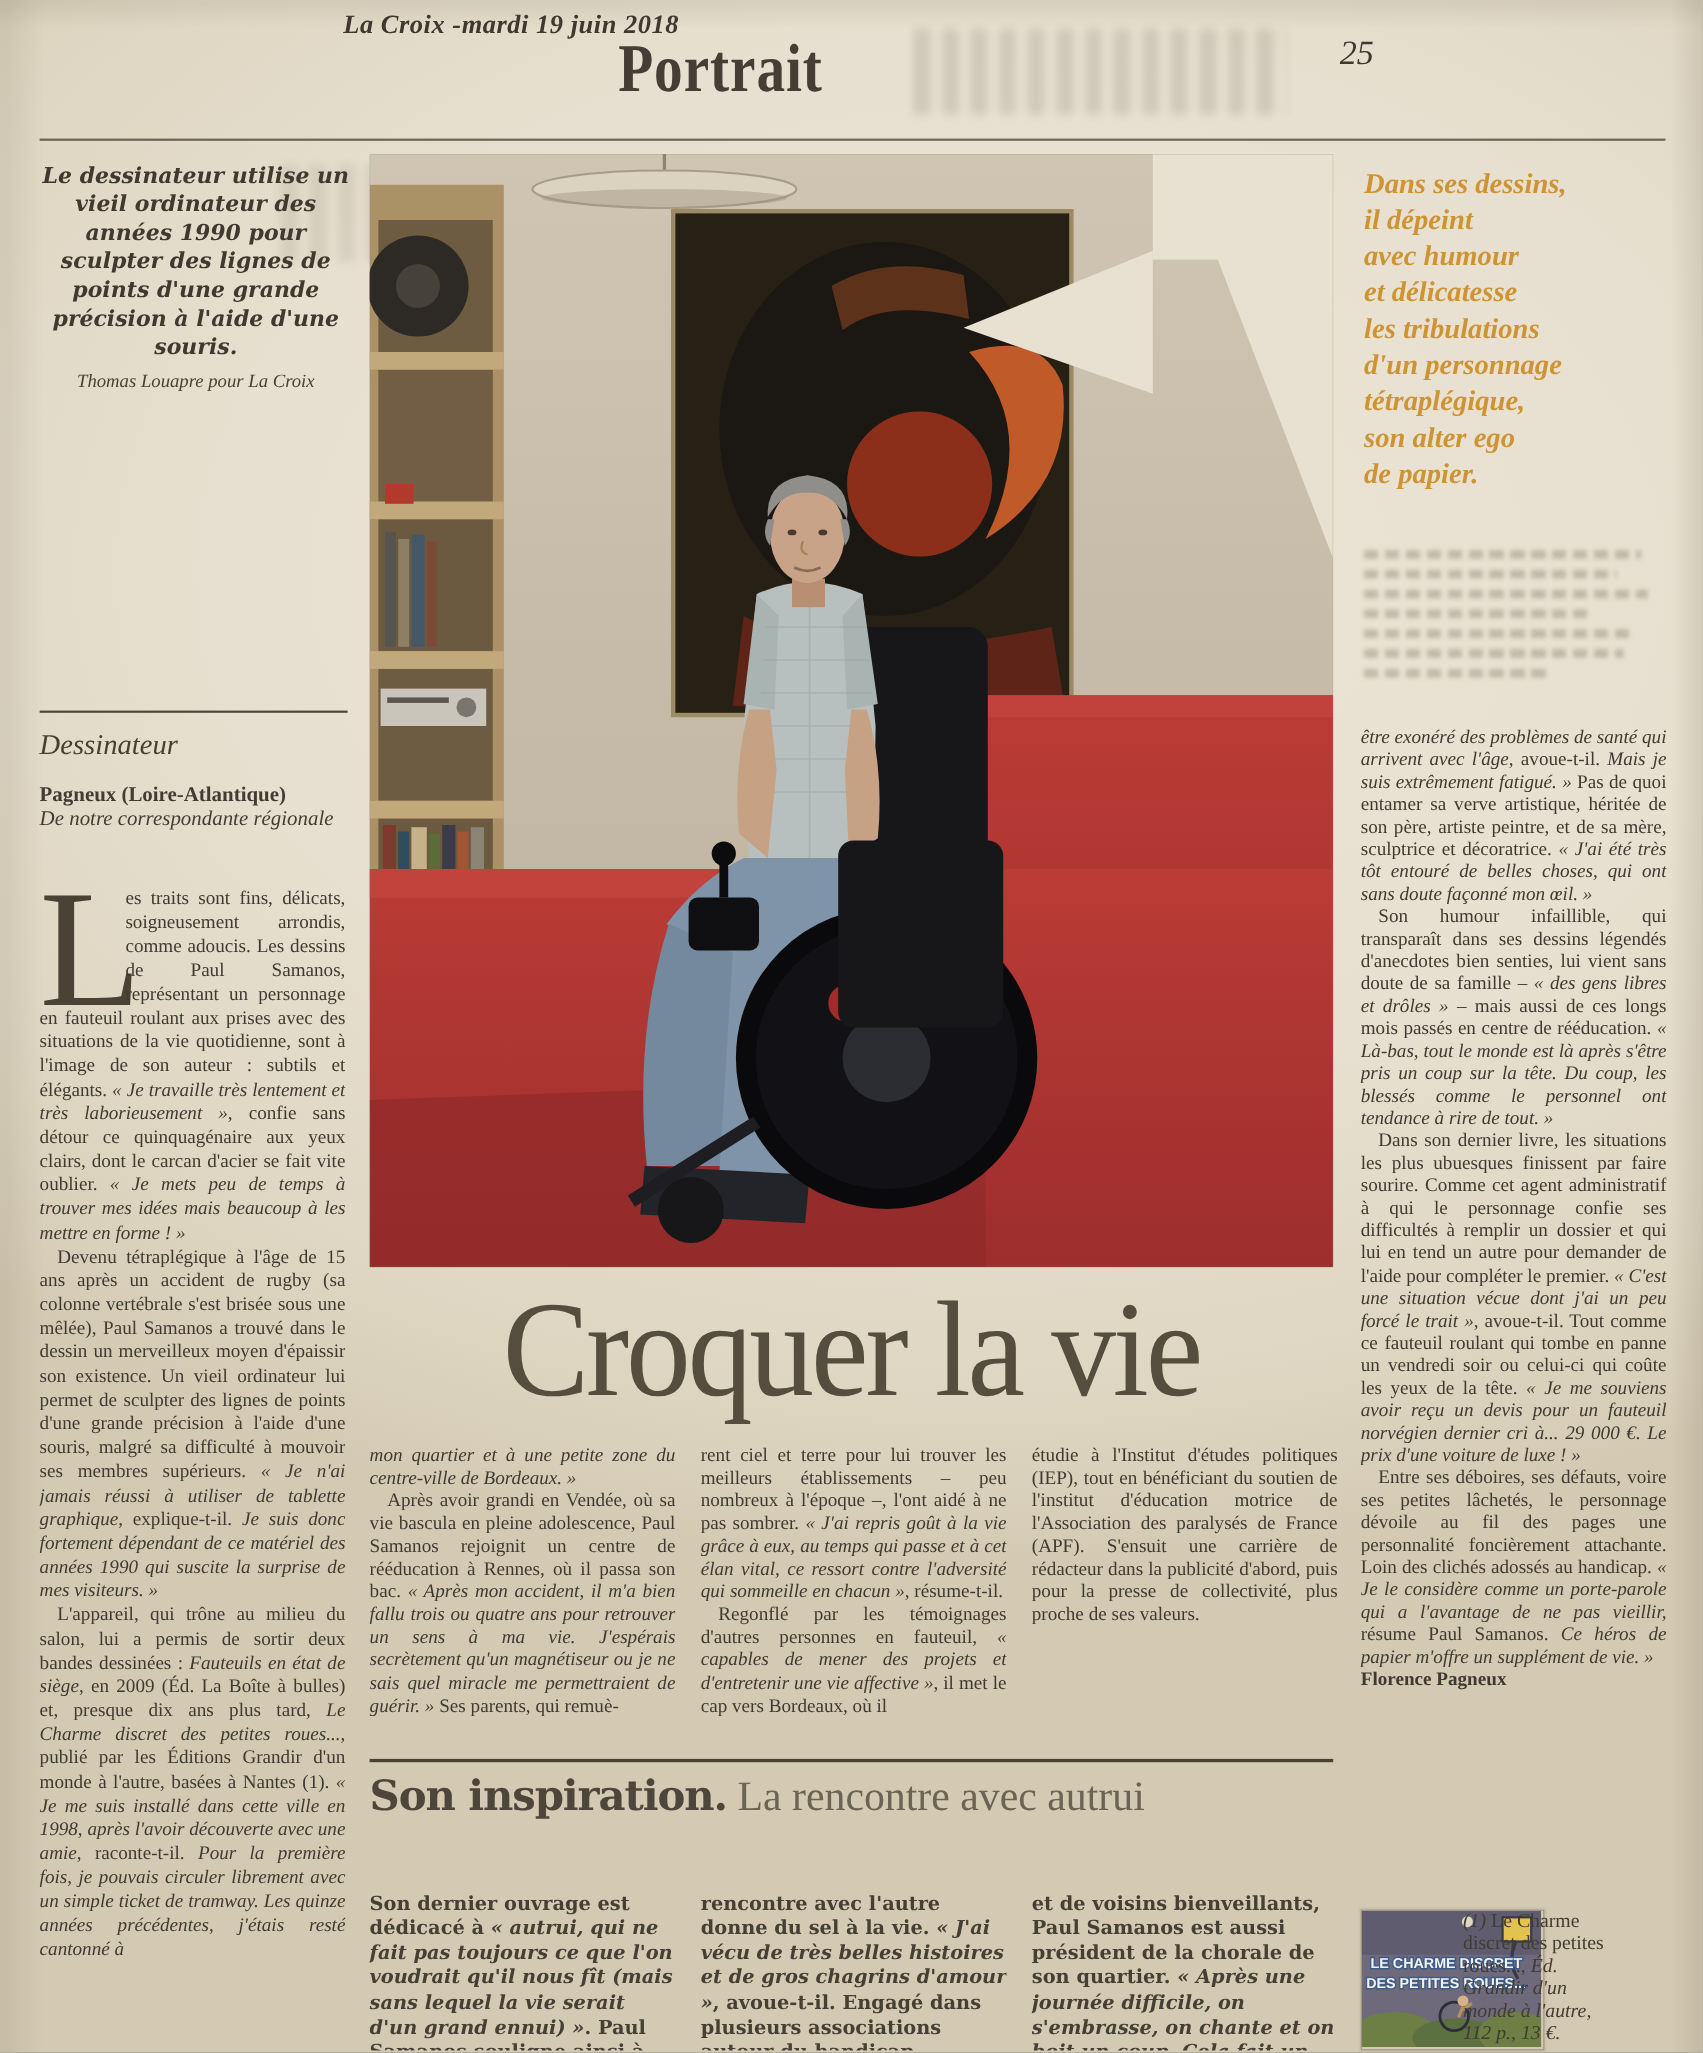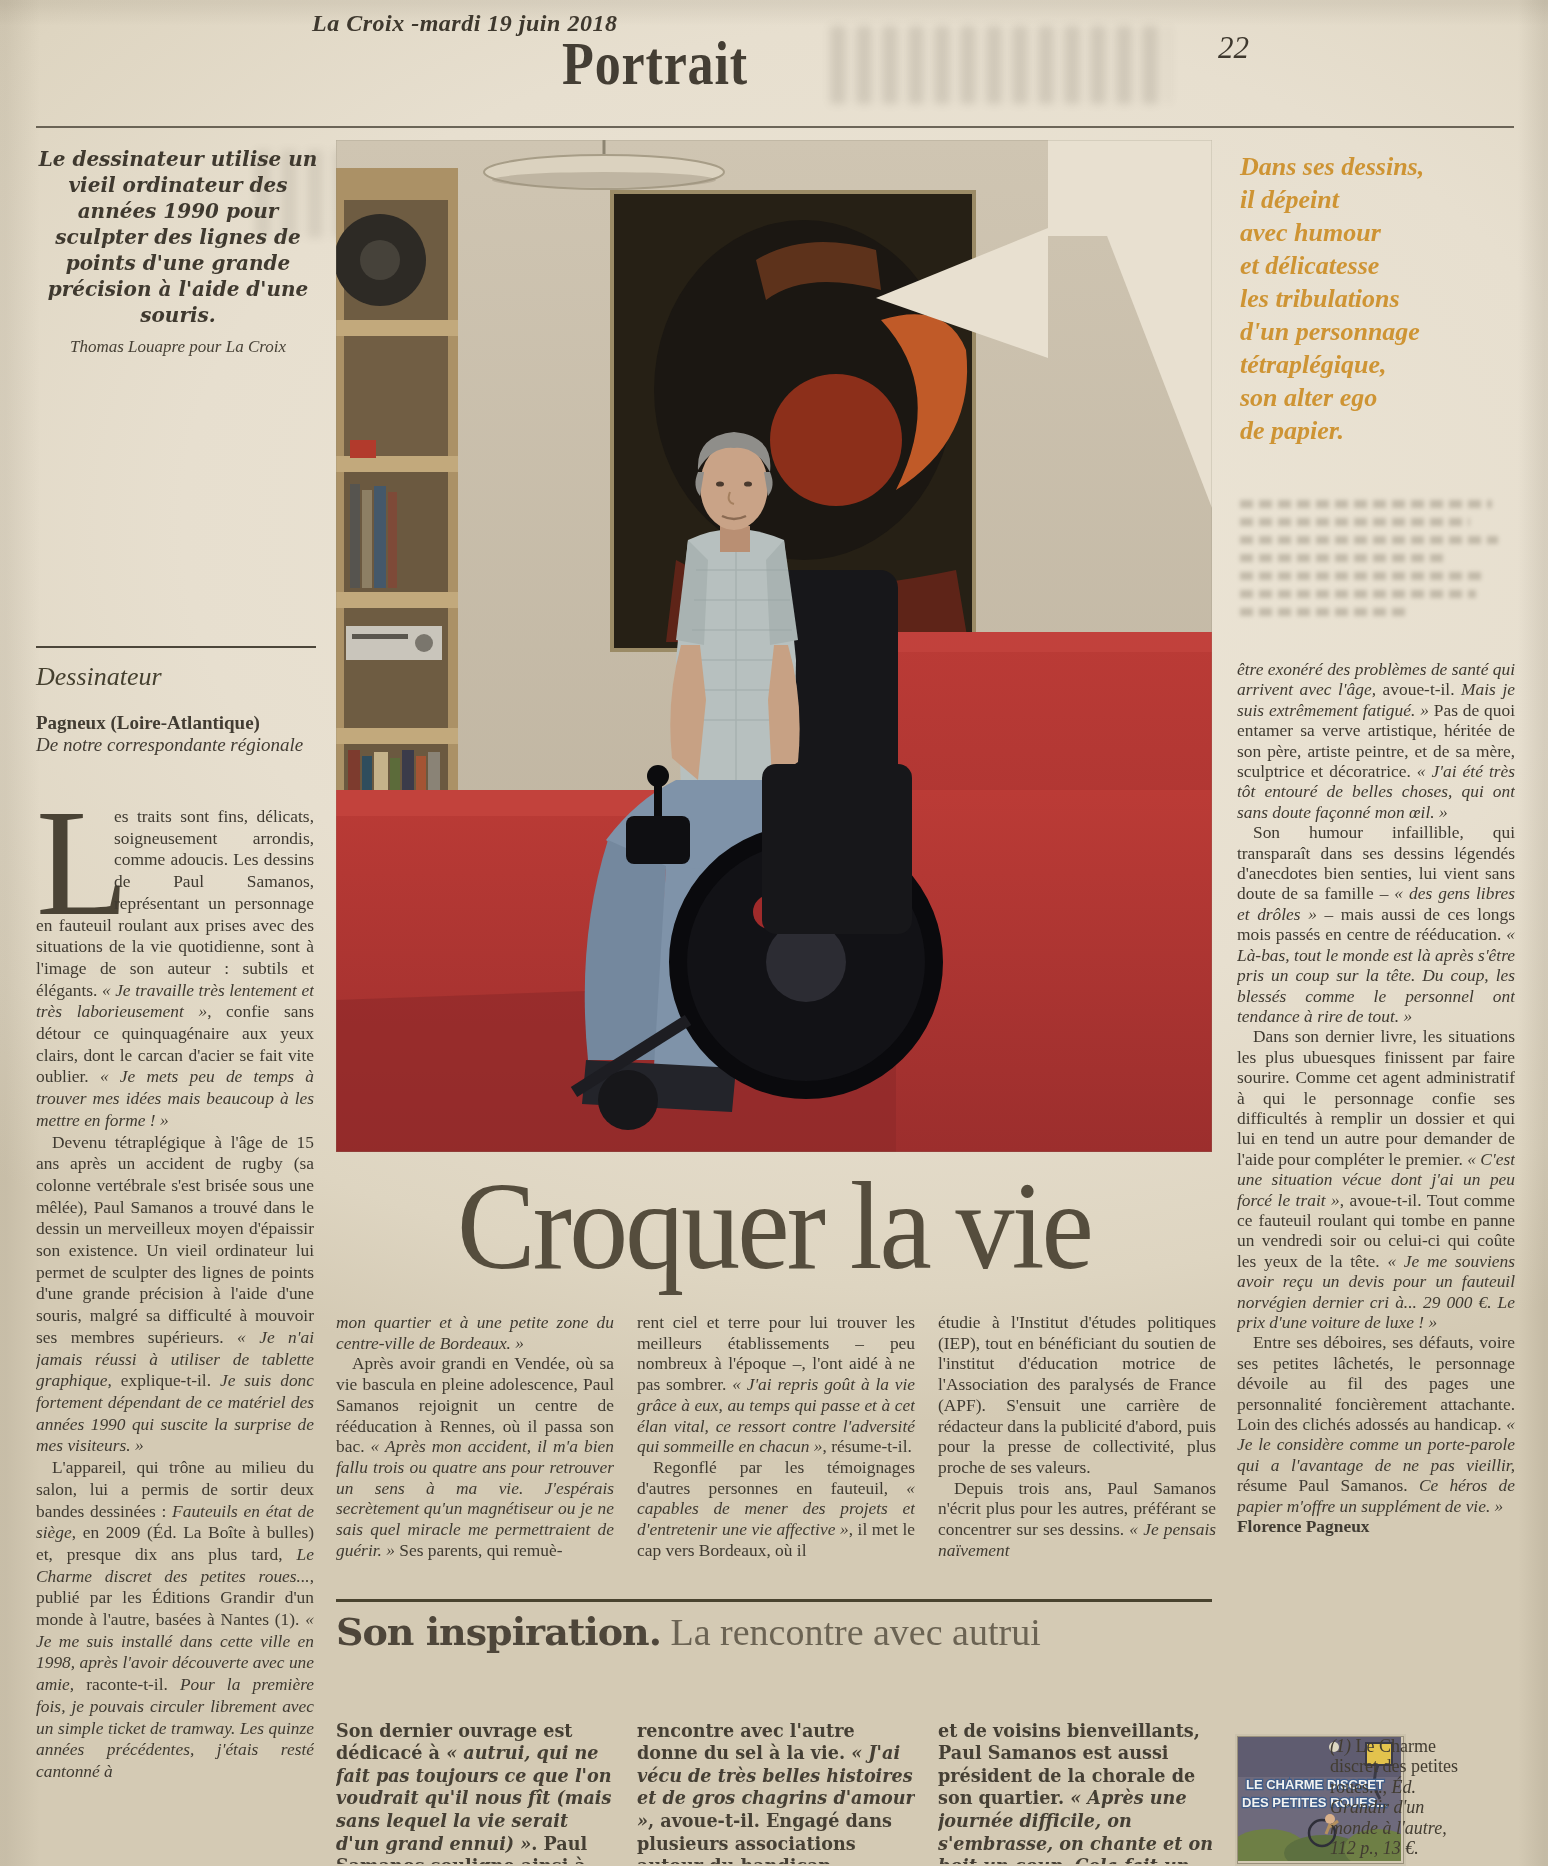--- a/index.html
+++ b/index.html
@@ -71,21 +71,21 @@
   .book{top:1736px;left:1237px;width:165px;height:126px;border:1px solid #9a917c;box-shadow:0 0 0 2px rgba(0,0,0,.04);}
   .footnote{top:1736px;left:1330px;width:132px;font-size:18px;line-height:20.4px;color:#423c31;}
 </style>
 </head>
 <body>
 
 <div class="sheet">
 
   <div class="abs masthead">La Croix -mardi 19 juin 2018</div>
   <div class="abs section-title">Portrait</div>
-  <div class="abs folio">22</div>
+  <div class="abs folio">25</div>
   <div class="abs ghost" style="top:26px;left:830px;width:340px;height:78px;"></div>
   <div class="abs ghost" style="top:150px;left:255px;width:330px;height:88px;opacity:.10;"></div>
   <div class="abs toprule"></div>
 
   <div class="abs caption">
     <div>Le dessinateur utilise un vieil ordinateur des années 1990 pour sculpter des lignes de points d'une grande précision à l'aide d'une souris.</div>
     <div class="credit">Thomas Louapre pour La Croix</div>
   </div>
 
   <div class="abs photo">
@@ -248,21 +248,20 @@
   <div class="abs bodycol colB">
     <p><span class="seg-i">mon quartier et à une petite zone du centre-ville de Bordeaux. »</span></p>
     <p class="ind"><span>Après avoir grandi en Vendée, où sa vie bascula en pleine adolescence, Paul Samanos rejoignit un centre de rééducation à Rennes, où il passa son bac. </span><span class="seg-i">« Après mon accident, il m'a bien fallu trois ou quatre ans pour retrouver un sens à ma vie. J'espérais secrètement qu'un magnétiseur ou je ne sais quel miracle me permettraient de guérir. »</span><span> Ses parents, qui remuè-</span></p>
   </div>
   <div class="abs bodycol colC">
     <p><span>rent ciel et terre pour lui trouver les meilleurs établissements – peu nombreux à l'époque –, l'ont aidé à ne pas sombrer. </span><span class="seg-i">« J'ai repris goût à la vie grâce à eux, au temps qui passe et à cet élan vital, ce ressort contre l'adversité qui sommeille en chacun »</span><span>, résume-t-il.</span></p>
     <p class="ind"><span>Regonflé par les témoignages d'autres personnes en fauteuil, </span><span class="seg-i">« capables de mener des projets et d'entretenir une vie affective »</span><span>, il met le cap vers Bordeaux, où il</span></p>
   </div>
   <div class="abs bodycol colD">
     <p><span>étudie à l'Institut d'études politiques (IEP), tout en bénéficiant du soutien de l'institut d'éducation motrice de l'Association des paralysés de France (APF). S'ensuit une carrière de rédacteur dans la publicité d'abord, puis pour la presse de collectivité, plus proche de ses valeurs.</span></p>
-    <p class="ind"><span>Depuis trois ans, Paul Samanos n'écrit plus pour les autres, préférant se concentrer sur ses dessins. </span><span class="seg-i">« Je pensais naïvement</span></p>
   </div>
 
   <div class="abs bodycol colE">
     <p><span class="seg-i">être exonéré des problèmes de santé qui arrivent avec l'âge, </span><span>avoue-t-il. </span><span class="seg-i">Mais je suis extrêmement fatigué. »</span><span> Pas de quoi entamer sa verve artistique, héritée de son père, artiste peintre, et de sa mère, sculptrice et décoratrice. </span><span class="seg-i">« J'ai été très tôt entouré de belles choses, qui ont sans doute façonné mon œil. »</span></p>
     <p class="ind"><span>Son humour infaillible, qui transparaît dans ses dessins légendés d'anecdotes bien senties, lui vient sans doute de sa famille – </span><span class="seg-i">« des gens libres et drôles »</span><span> – mais aussi de ces longs mois passés en centre de rééducation. </span><span class="seg-i">« Là-bas, tout le monde est là après s'être pris un coup sur la tête. Du coup, les blessés comme le personnel ont tendance à rire de tout. »</span></p>
     <p class="ind"><span>Dans son dernier livre, les situations les plus ubuesques finissent par faire sourire. Comme cet agent administratif à qui le personnage confie ses difficultés à remplir un dossier et qui lui en tend un autre pour demander de l'aide pour compléter le premier. </span><span class="seg-i">« C'est une situation vécue dont j'ai un peu forcé le trait »</span><span>, avoue-t-il. Tout comme ce fauteuil roulant qui tombe en panne un vendredi soir ou celui-ci qui coûte les yeux de la tête. </span><span class="seg-i">« Je me souviens avoir reçu un devis pour un fauteuil norvégien dernier cri à... 29 000 €. Le prix d'une voiture de luxe ! »</span></p>
     <p class="ind"><span>Entre ses déboires, ses défauts, voire ses petites lâchetés, le personnage dévoile au fil des pages une personnalité foncièrement attachante. Loin des clichés adossés au handicap. </span><span class="seg-i">« Je le considère comme un porte-parole qui a l'avantage de ne pas vieillir, </span><span>résume Paul Samanos. </span><span class="seg-i">Ce héros de papier m'offre un supplément de vie. »</span></p>
     <p class="byline">Florence Pagneux</p>
   </div>
 

